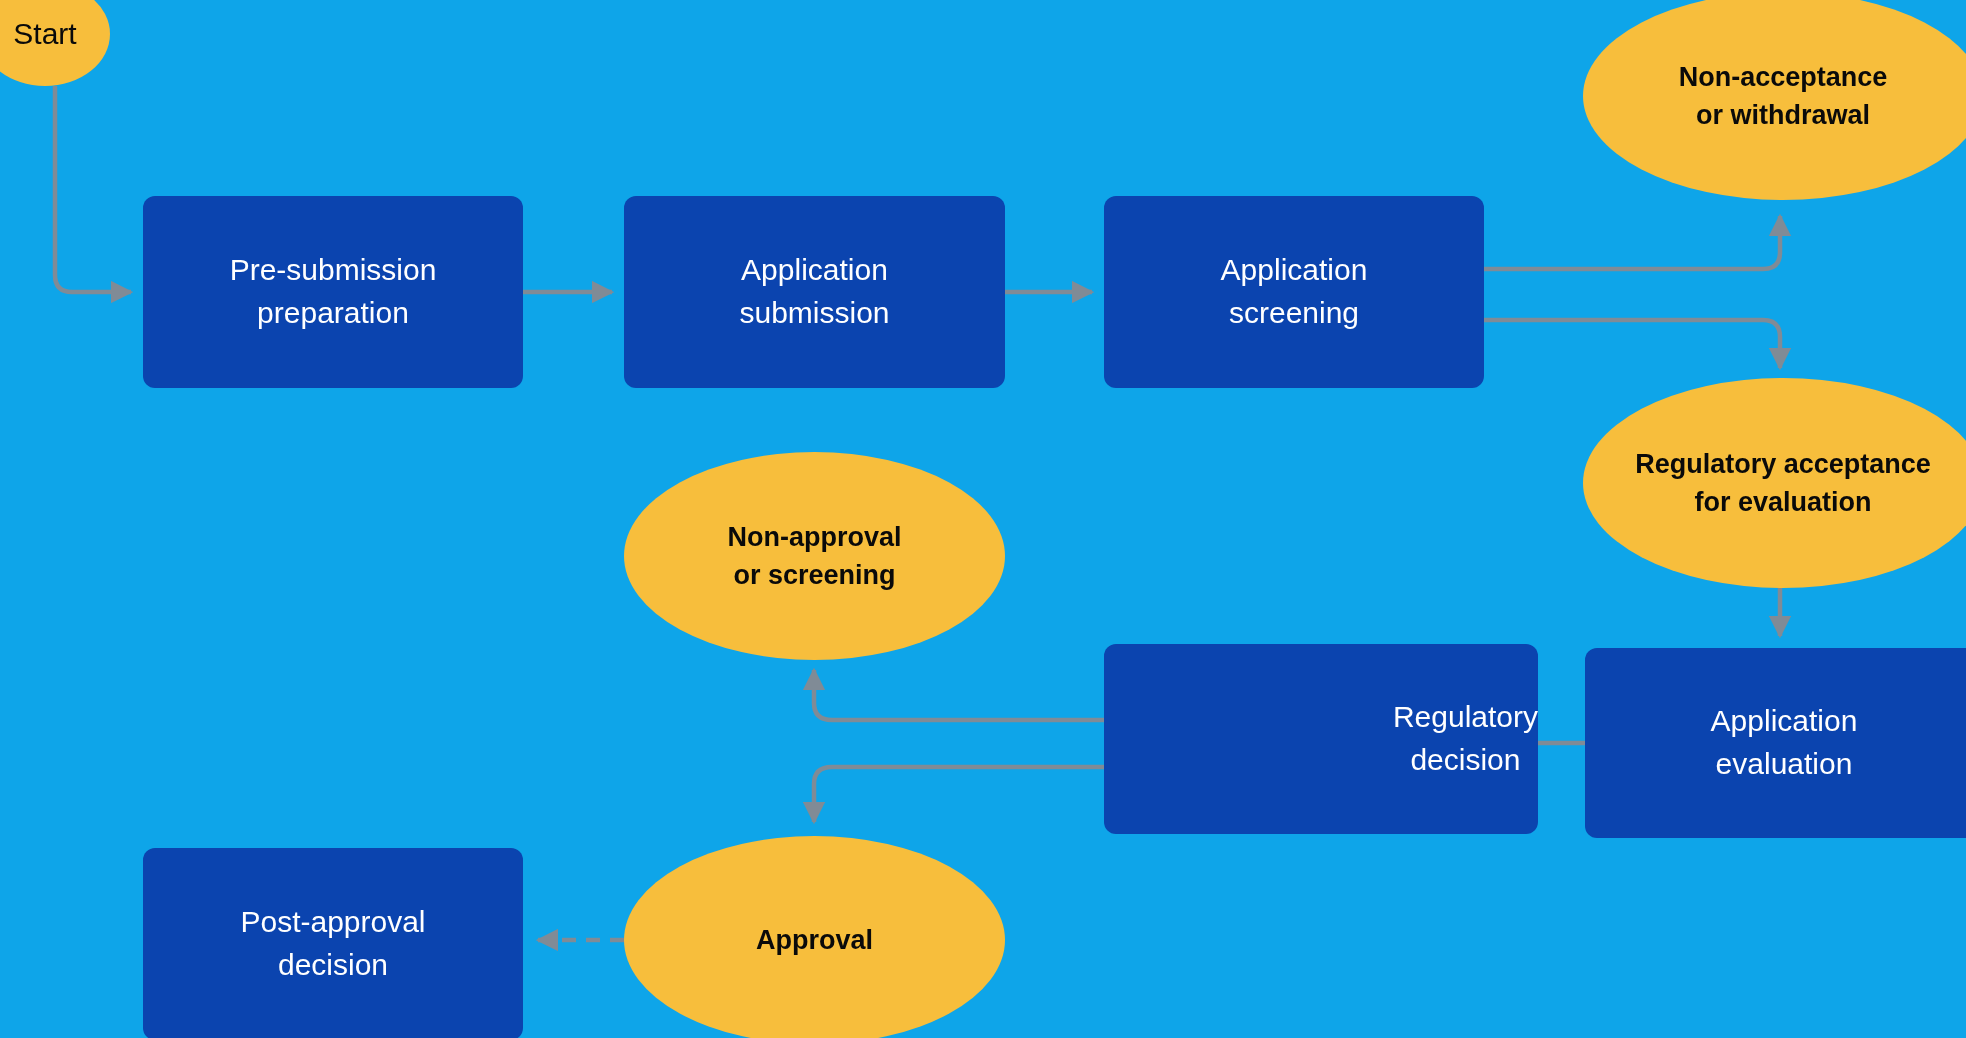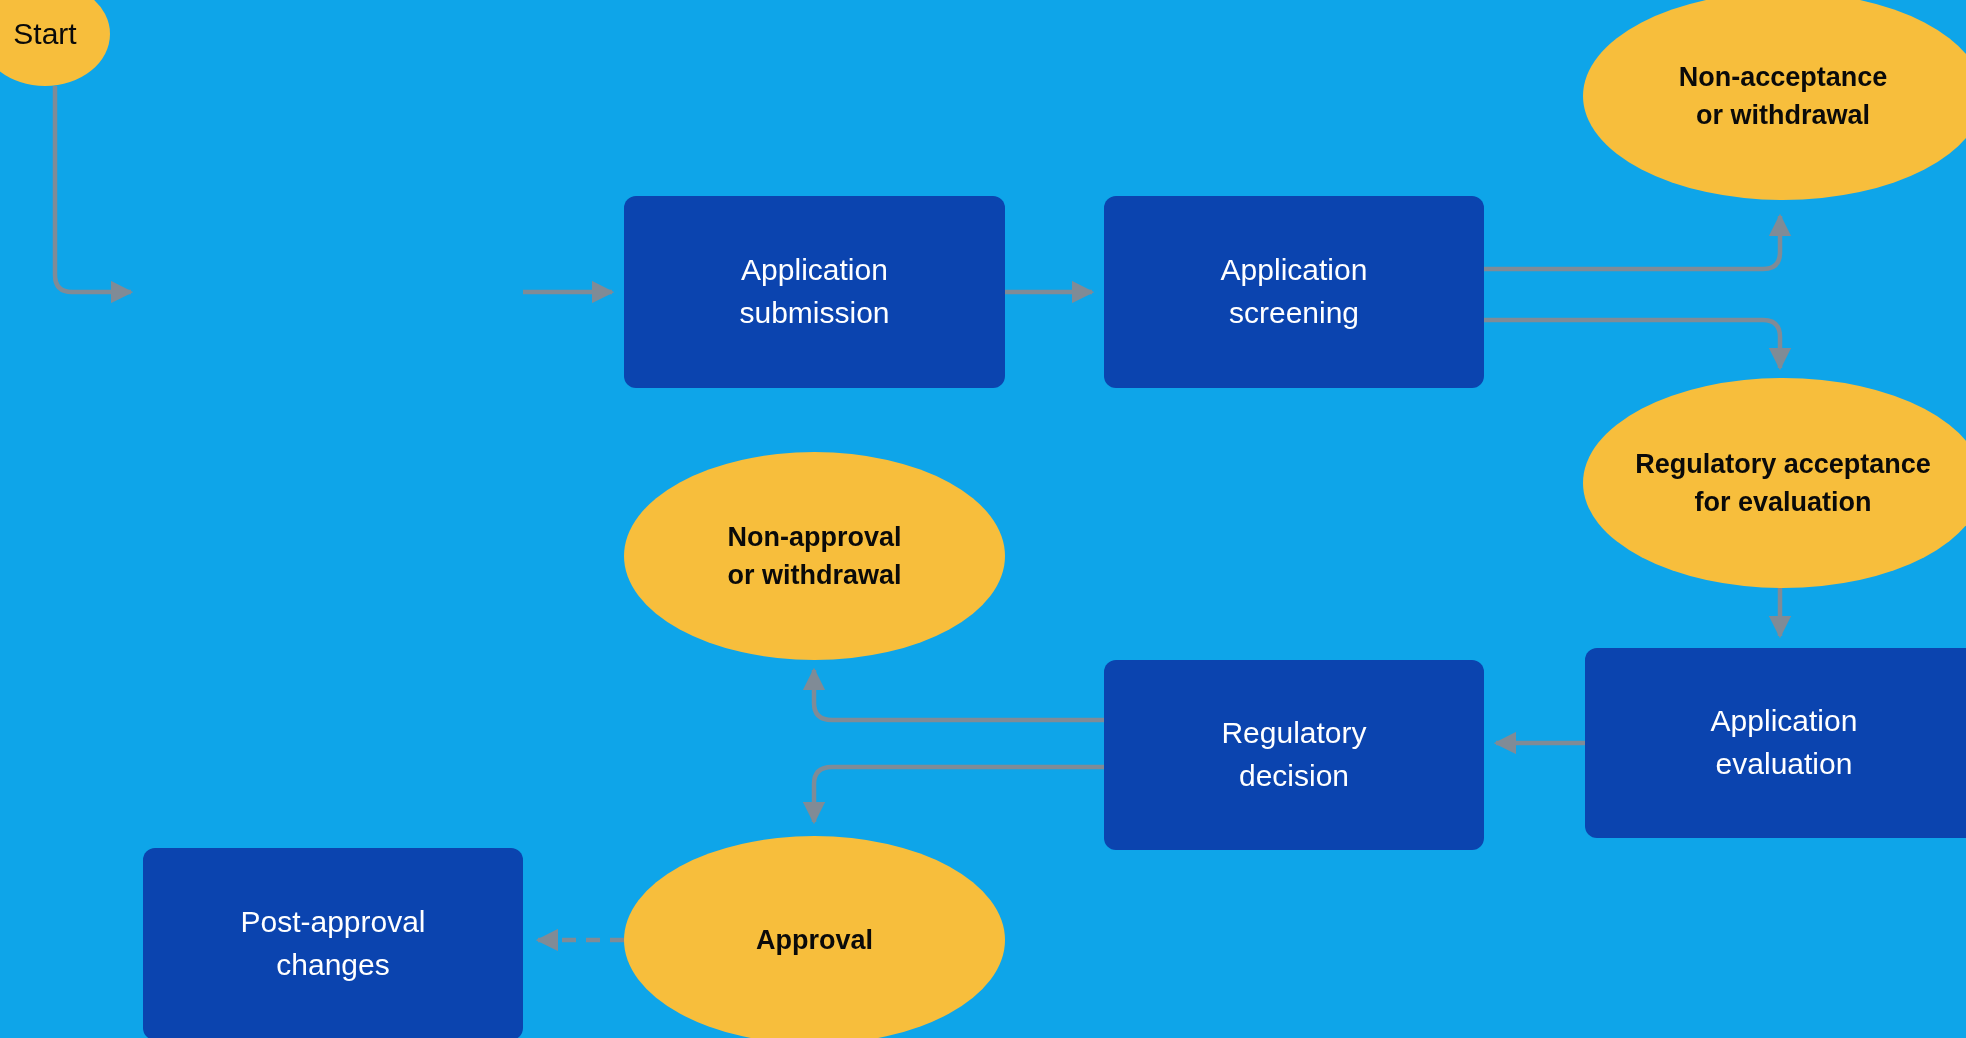--- a/index.html
+++ b/index.html
@@ -89,20 +89,24 @@
 
     <path d="M 1104 767 L 832 767 Q 814 767 814 784 L 814 822" fill="none" stroke="#808B96" stroke-width="4.5" marker-end="url(#arrowhead)"></path>
 
     <path d="M 624 940 L 538 940" fill="none" stroke="#808B96" stroke-width="4.5" stroke-dasharray="14 10" marker-end="url(#arrowhead)"></path>
   </svg>
 
   <div class="node terminal plain" style="left:-20px; top:-18px; width:130px; height:104px;">
     <span class="node-label">Start</span>
   </div>
 
+  <div class="node process" style="left:143px; top:196px; width:380px; height:192px;">
+    <span class="node-label">Pre-submission
+preparation</span>
+  </div>
 
   <div class="node process" style="left:624px; top:196px; width:381px; height:192px;">
     <span class="node-label">Application
 submission</span>
   </div>
 
   <div class="node process" style="left:1104px; top:196px; width:380px; height:192px;">
     <span class="node-label">Application
 screening</span>
   </div>
@@ -115,32 +119,32 @@
   <div class="node terminal" style="left:1583px; top:378px; width:400px; height:210px;">
     <span class="node-label">Regulatory acceptance
 for evaluation</span>
   </div>
 
   <div class="node process" style="left:1585px; top:648px; width:398px; height:190px;">
     <span class="node-label">Application
 evaluation</span>
   </div>
 
-  <div class="node process" style="left:1104px; top:660px; width:380px; height:190px;">
+  <div class="node process" style="left:1104px; top:644px; width:434px; height:190px;justify-content:flex-end;">
     <span class="node-label">Regulatory
 decision</span>
   </div>
 
   <div class="node terminal" style="left:624px; top:452px; width:381px; height:208px;">
     <span class="node-label">Non-approval
-or withdrawal</span>
+or screening</span>
   </div>
 
   <div class="node terminal" style="left:624px; top:836px; width:381px; height:208px;">
     <span class="node-label">Approval</span>
   </div>
 
   <div class="node process" style="left:143px; top:848px; width:380px; height:192px;">
     <span class="node-label">Post-approval
-changes</span>
+decision</span>
   </div>
 
 </div>
 
 </body></html>

